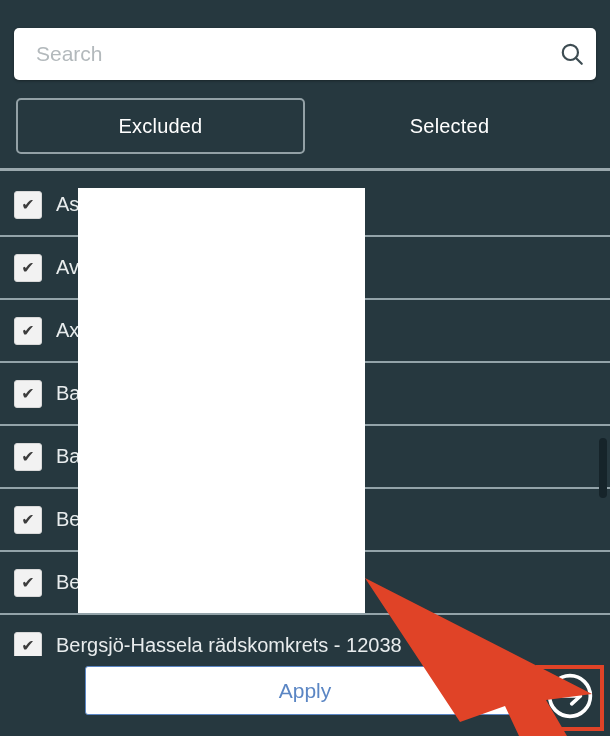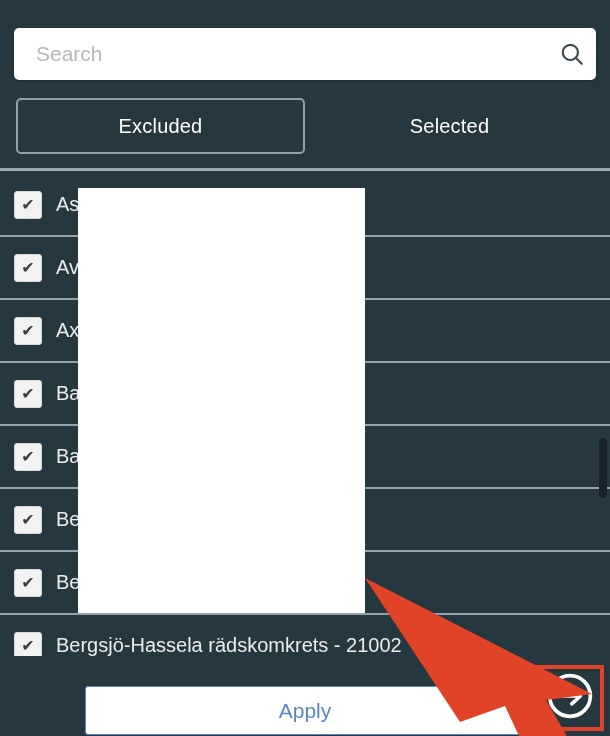--- a/index.html
+++ b/index.html
@@ -146,21 +146,20 @@
     position: absolute;
     left: 85px; top: 10px;
     width: 440px; height: 49px;
     background: #ffffff;
     border: 1px solid #5b86c4;
     border-radius: 3px;
     color: #5b86c4;
     font-size: 21px;
     font-family: "Liberation Sans", sans-serif;
     cursor: pointer;
-    margin-top: 20px;
   }
   .next-button {
     position: absolute;
     left: 542px; top: 12px;
     width: 56px; height: 56px;
     display: flex;
     align-items: center;
     justify-content: center;
     color: #ffffff;
     cursor: pointer;
@@ -245,21 +244,21 @@
       <span class="row-label">Be … 7</span>
     </div>
 
     <div class="list-row">
       <span class="checkbox">✔</span>
       <span class="row-label">Be …</span>
     </div>
 
     <div class="list-row">
       <span class="checkbox">✔</span>
-      <span class="row-label">Bergsjö-Hassela rädskomkrets - 21002</span>
+      <span class="row-label">Bergsjö-Hassela rädskomkrets - 12038</span>
     </div>
 
     <div class="scroll-thumb"></div>
   </div>
 
   <div class="footer">
     <button class="apply-button">Apply</button>
 
     <div class="next-button">
       <svg width="52" height="52" viewBox="0 0 24 24" fill="none" stroke="currentColor" stroke-width="1.7" stroke-linecap="round" stroke-linejoin="round">

